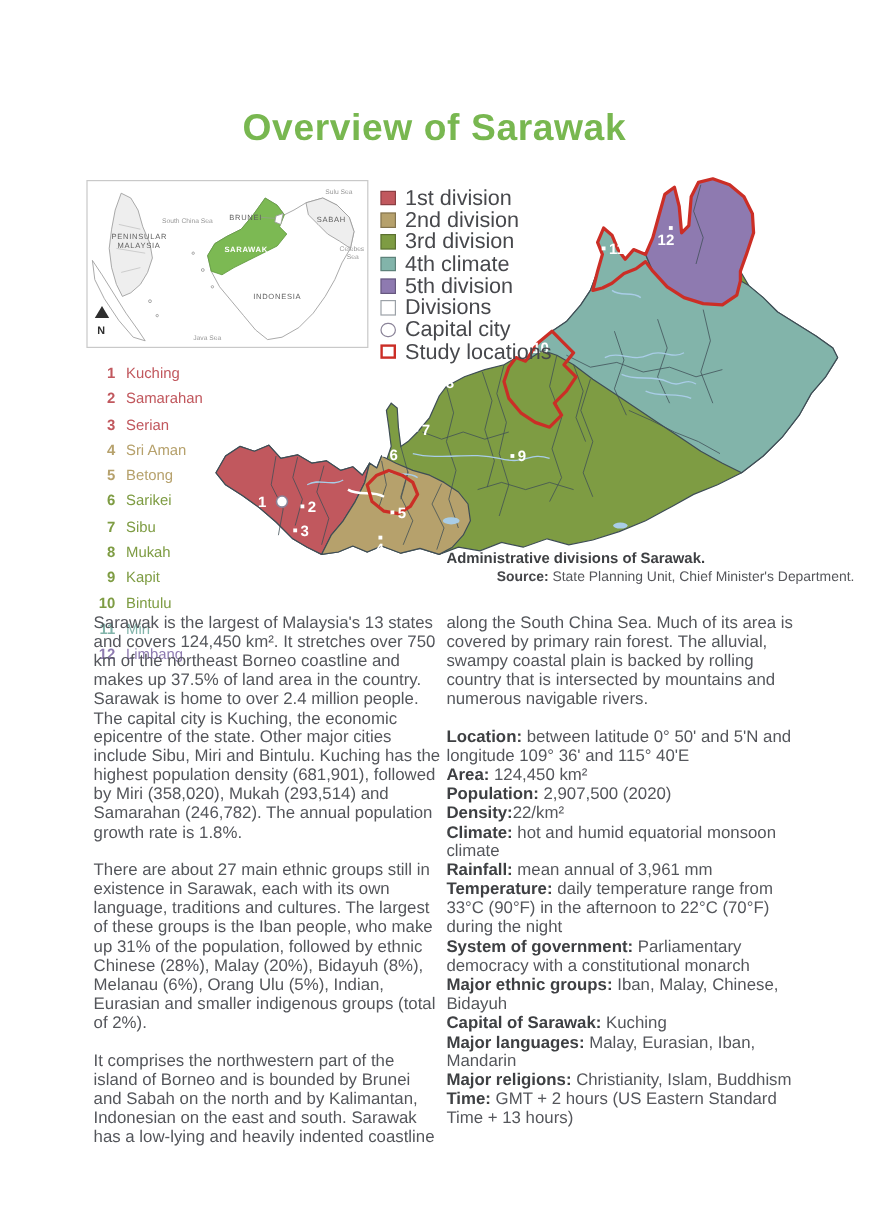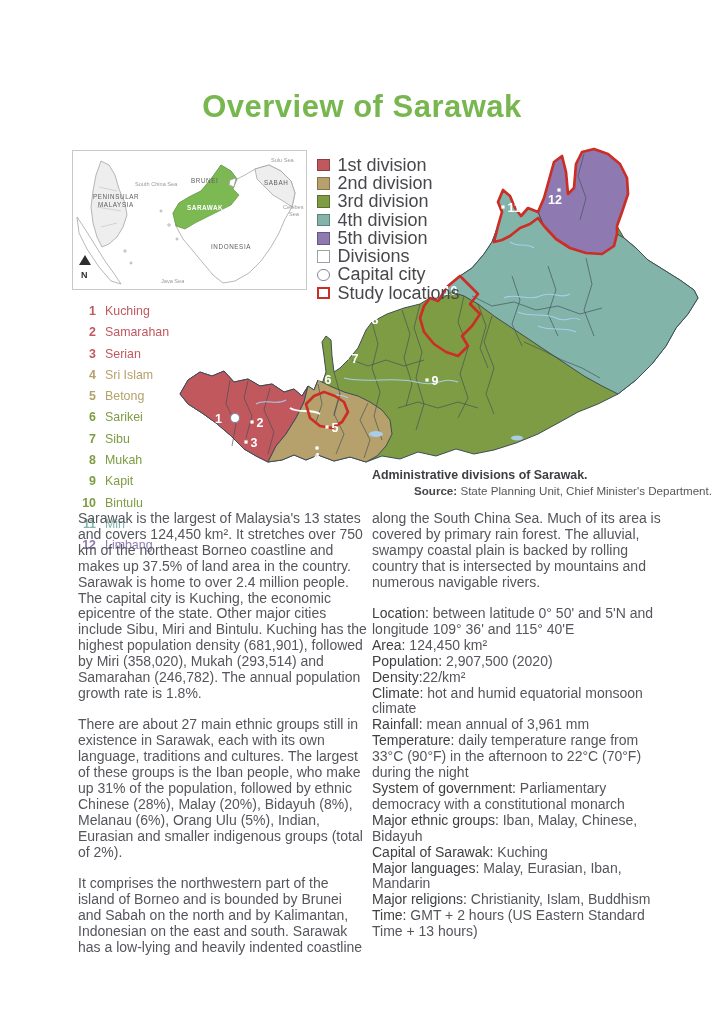--- a/index.html
+++ b/index.html
@@ -32,32 +32,32 @@
   .map-wrap{position:absolute;left:172px;top:146px;width:550px;height:325px;z-index:2;}
   .land{fill:var(--div3);stroke:var(--map_line);stroke-width:1;}
   .f-div1{fill:var(--div1);} .f-div2{fill:var(--div2);} .f-div4{fill:var(--div4);} .f-div5{fill:var(--div5);}
   .division{stroke:var(--map_line);stroke-width:1;stroke-linejoin:round;}
   .district{stroke:var(--map_line);stroke-width:.75;fill:none;opacity:.85;stroke-linejoin:round;}
   .river{stroke:var(--river);stroke-width:1.1;fill:none;}
   .lake{fill:var(--river);stroke:none;}
   .study-outline{stroke:var(--study);stroke-width:2.7;fill:none;stroke-linejoin:round;}
   .marker-num{font-size:12.5px;font-weight:700;fill:#ffffff;}
   
-  .caption{position:absolute;left:372px;top:468px;width:340px;line-height:15px;z-index:4;}
+  .caption{position:absolute;left:372px;top:458px;width:340px;line-height:15px;z-index:4;}
   .caption-title{font-size:12.4px;font-weight:700;color:var(--strong_text);}
   .caption-src{font-size:11.6px;color:#55565a;text-align:right;}
   .caption-src b{color:#45464a;}
   
   .col{position:absolute;top:511px;width:290px;font-size:14px;line-height:15.9px;
        color:var(--body_text);}
   .col-left{left:78px;} .col-right{left:372px;}
   .col p{margin:0 0 15.5px 0;}
   .facts{margin-top:15.5px;}
   .fact{margin:0;}
-  .fact b{color:var(--strong_text);font-weight:400;}
+  .fact b{color:var(--strong_text);font-weight:700;}
 </style>
 </head>
 <body>
 
 <div class="page">
 
   <div class="title">Overview of Sarawak</div>
 
   <div class="inset">
     <svg width="233" height="138" viewBox="0 0 233 138">
@@ -104,21 +104,21 @@
       <div class="legend-row">
         <span class="swatch" style="background: var(--div2);"></span>
         <span class="legend-label">2nd division</span>
       </div>
       <div class="legend-row">
         <span class="swatch" style="background: var(--div3);"></span>
         <span class="legend-label">3rd division</span>
       </div>
       <div class="legend-row">
         <span class="swatch" style="background: var(--div4);"></span>
-        <span class="legend-label">4th division</span>
+        <span class="legend-label">4th climate</span>
       </div>
       <div class="legend-row">
         <span class="swatch" style="background: var(--div5);"></span>
         <span class="legend-label">5th division</span>
       </div>
       <div class="legend-row">
         <span class="swatch sw-outline"></span>
         <span class="legend-label">Divisions</span>
       </div>
       <div class="legend-row">
@@ -139,21 +139,21 @@
       <div class="loc-row" style="color: var(--div1);">
         <span class="loc-num">2</span>
         <span>Samarahan</span>
       </div>
       <div class="loc-row" style="color: var(--div1);">
         <span class="loc-num">3</span>
         <span>Serian</span>
       </div>
       <div class="loc-row" style="color: var(--div2);">
         <span class="loc-num">4</span>
-        <span>Sri Islam</span>
+        <span>Sri Aman</span>
       </div>
       <div class="loc-row" style="color: var(--div2);">
         <span class="loc-num">5</span>
         <span>Betong</span>
       </div>
       <div class="loc-row" style="color: var(--div3);">
         <span class="loc-num">6</span>
         <span>Sarikei</span>
       </div>
       <div class="loc-row" style="color: var(--div3);">

